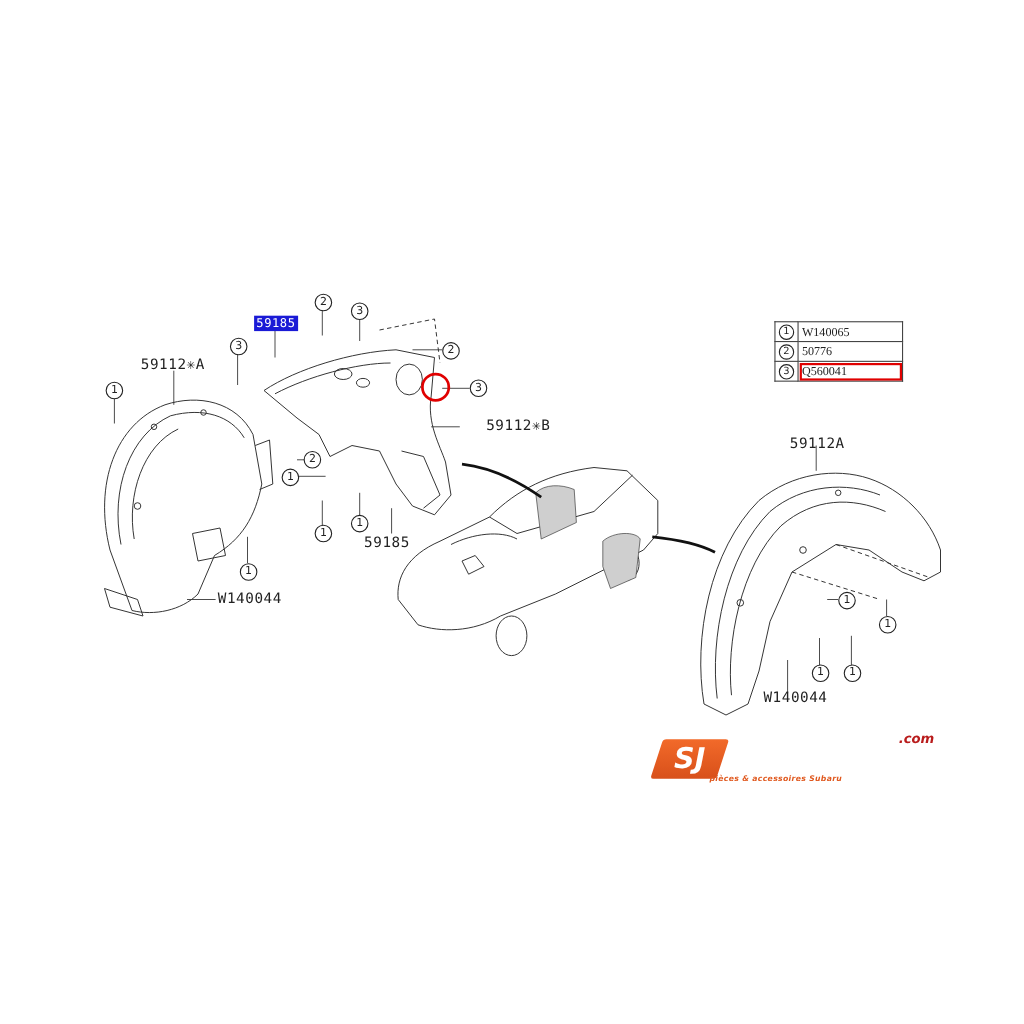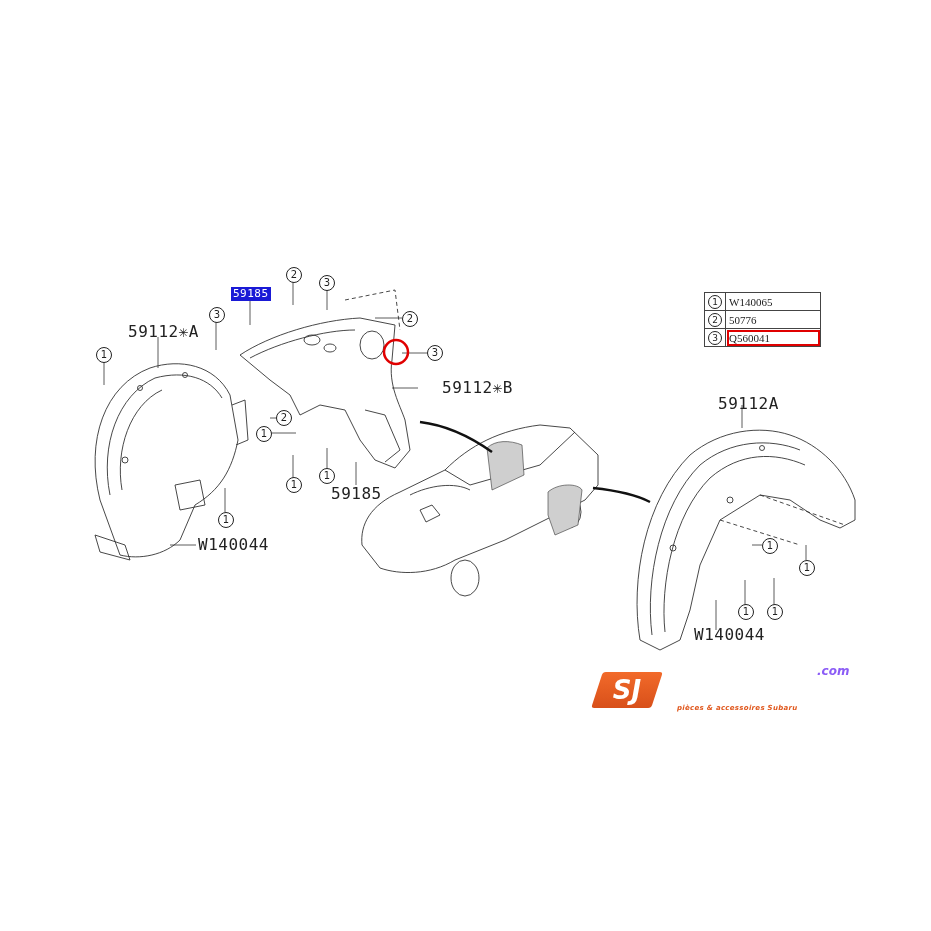--- a/index.html
+++ b/index.html
@@ -1,19 +1,19 @@
 <!DOCTYPE html>
 <html><head>
   <meta charset="utf-8">
   <style>
     html, body { margin: 0; padding: 0; background: #ffffff; }
     body { width: 931px; height: 931px; position: relative; overflow: hidden;
            font-family: "DejaVu Sans", sans-serif; }
     .canvas { position: absolute; left: 0; top: 0; width: 931px; height: 931px; }
-    .lbl { position: absolute; font-family: "DejaVu Sans Mono", monospace; font-size: 16px;
+    .lbl { position: absolute; font-family: "DejaVu Sans Mono", monospace; font-size: 13px;
            color: #222; letter-spacing: 0.5px; white-space: nowrap; line-height: 14px; }
     .hl-blue { background: #1a1ad6; color: #ffffff; padding: 0 2px; font-size: 11px; }
     .circ { position: absolute; width: 14px; height: 14px; border: 1px solid #222; border-radius: 50%;
             font-family: "DejaVu Sans", sans-serif; font-size: 10px; line-height: 14px; text-align: center;
             color: #222; background: #fff; }
     .legend { position: absolute; left: 704px; top: 292px; border-collapse: collapse; }
     .legend td { border: 1px solid #444; font-family: Liberation Serif, serif; font-size: 11px;
                  color: #222; height: 17px; padding: 0 3px; }
     .legend td.num { width: 14px; text-align: center; font-family: "DejaVu Sans", sans-serif; }
     .legend td.num span { display:inline-block; width:12px; height:12px; border:1px solid #222; border-radius:50%;
@@ -24,22 +24,22 @@
     .logo-sd { position: absolute; left: 0; top: 2px; width: 60px; height: 36px;
                background: linear-gradient(#f26a2a, #d8501a); transform: skewX(-18deg);
                border-radius: 3px; }
     .logo-sd span { display:block; transform: skewX(18deg); color:#fff; font-weight:bold;
                     font-style: italic; font-size: 26px; line-height: 36px; text-align:center;
                     font-family: "DejaVu Sans", sans-serif; }
     .logo-name { position: absolute; left: 62px; top: 0; font-family: "DejaVu Sans", sans-serif;
                  font-style: italic; font-weight: bold; font-size: 30px; color: #6b6b6b;
                  letter-spacing: -1px; line-height: 36px; text-shadow: 1px 1px 0 #aaa; }
     .logo-com { position: absolute; left: 220px; top: -6px; font-family: "DejaVu Sans", sans-serif;
-                font-style: italic; font-weight: bold; font-size: 12px; color: #8b5cf6; }
-    .logo-tag { position: absolute; left: 80px; top: 34px; font-family: "DejaVu Sans", sans-serif;
+                font-style: italic; font-weight: bold; font-size: 12px; color: #b91c1c; }
+    .logo-tag { position: absolute; left: 48px; top: 34px; font-family: "DejaVu Sans", sans-serif;
                 font-style: italic; font-weight: bold; font-size: 7px; color: #e0581e; letter-spacing: 0.3px; }
   </style>
 </head>
 <body>
 
 <div class="canvas">
   <svg width="931" height="931" viewBox="0 0 931 931" style="position:absolute;left:0;top:0" fill="none" stroke="#333" stroke-width="0.9">
 
     <g>
       <path d="M100,500 C85,440 105,385 150,368 C180,358 215,365 230,395 L238,440 C232,470 220,490 195,505 L180,540 C165,555 140,560 120,555 Z"></path>

